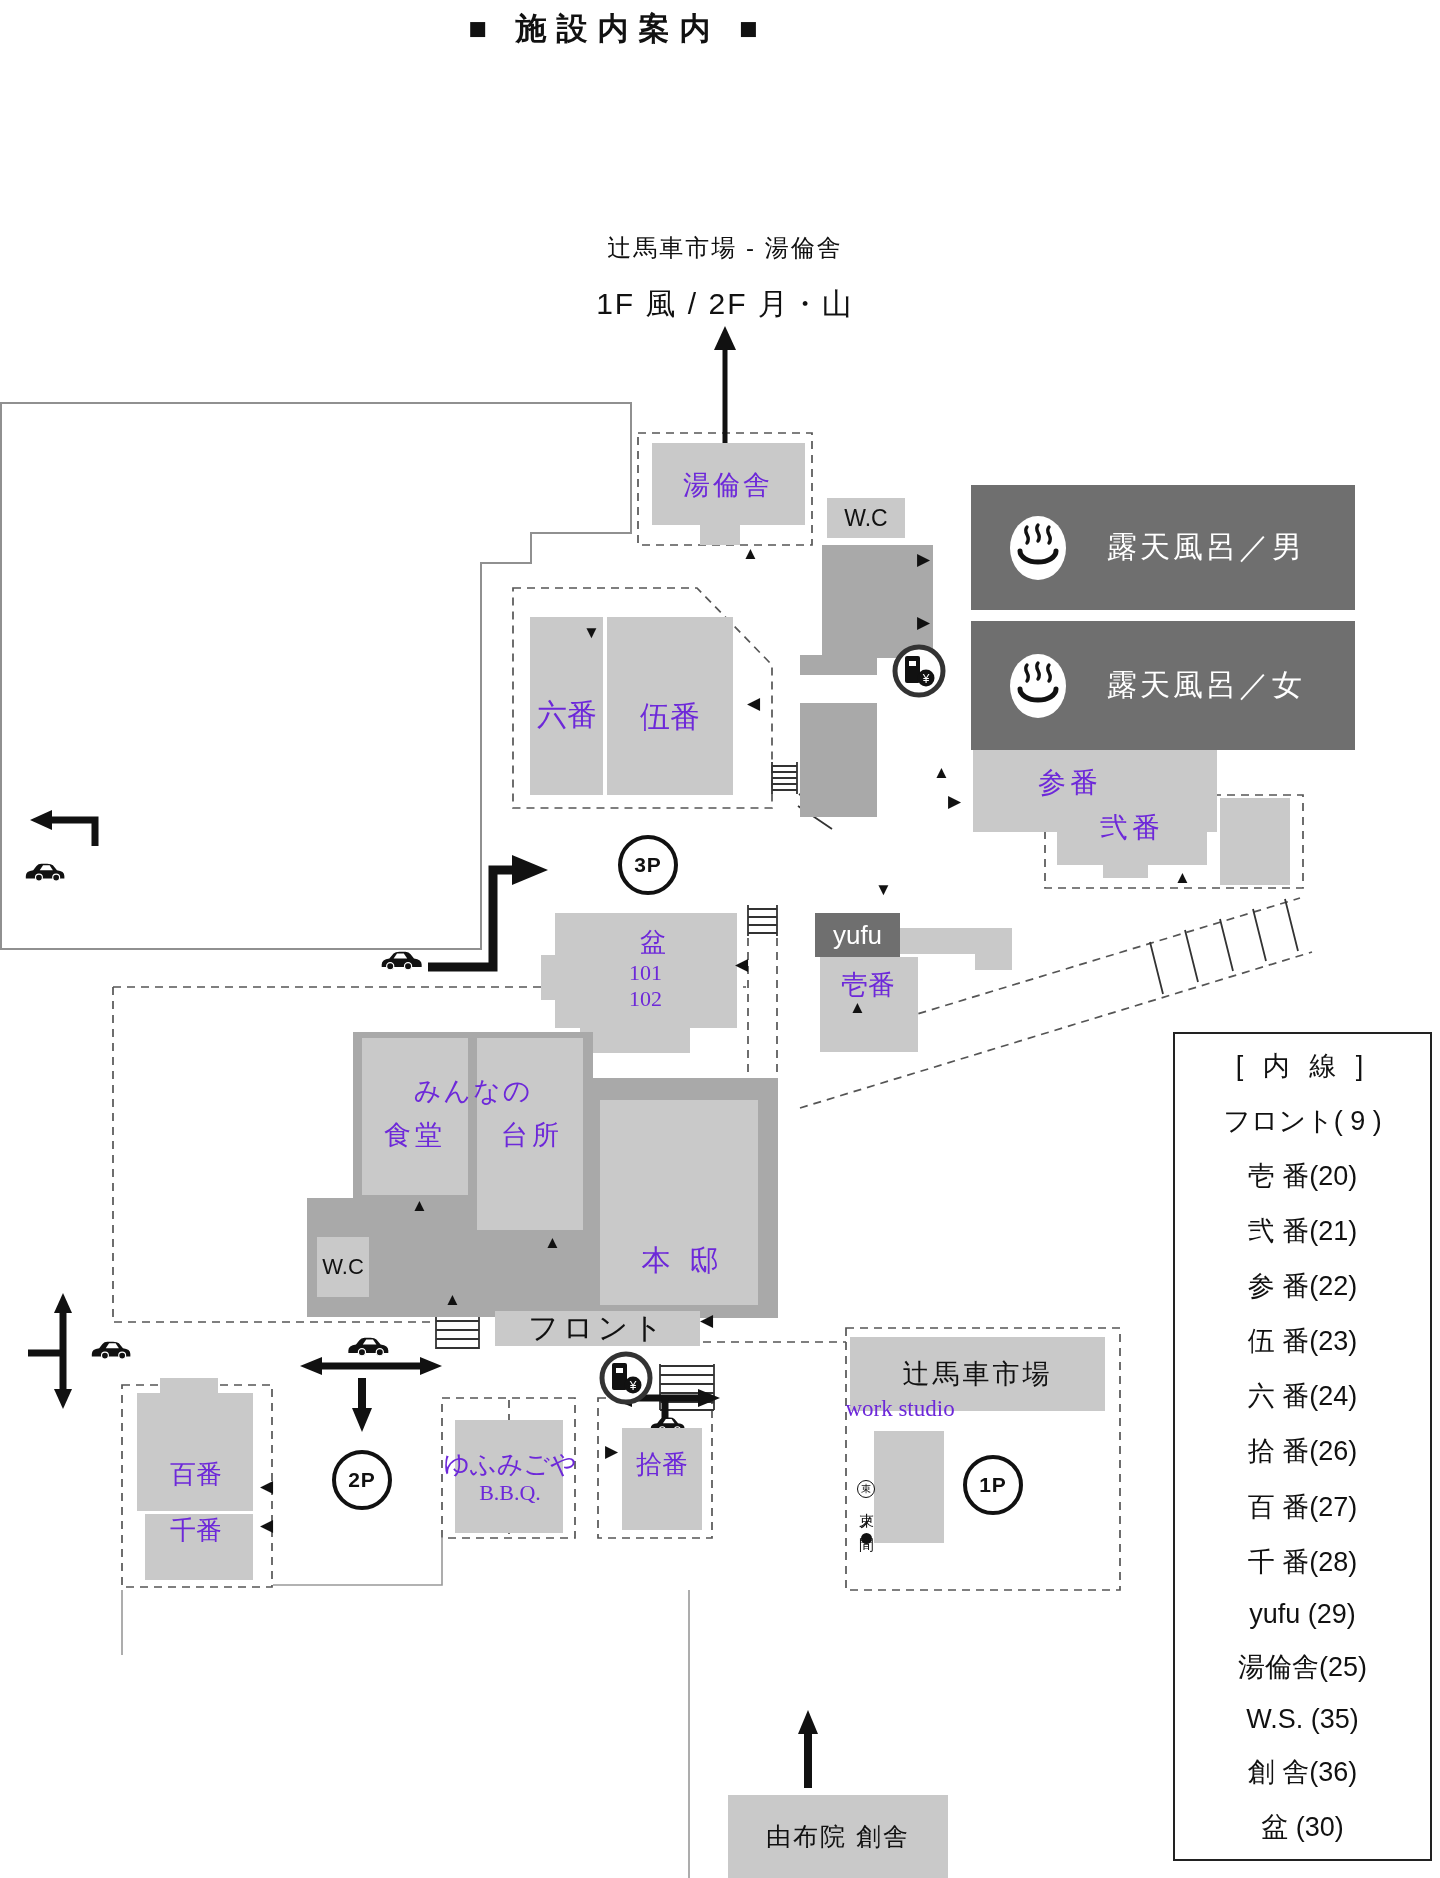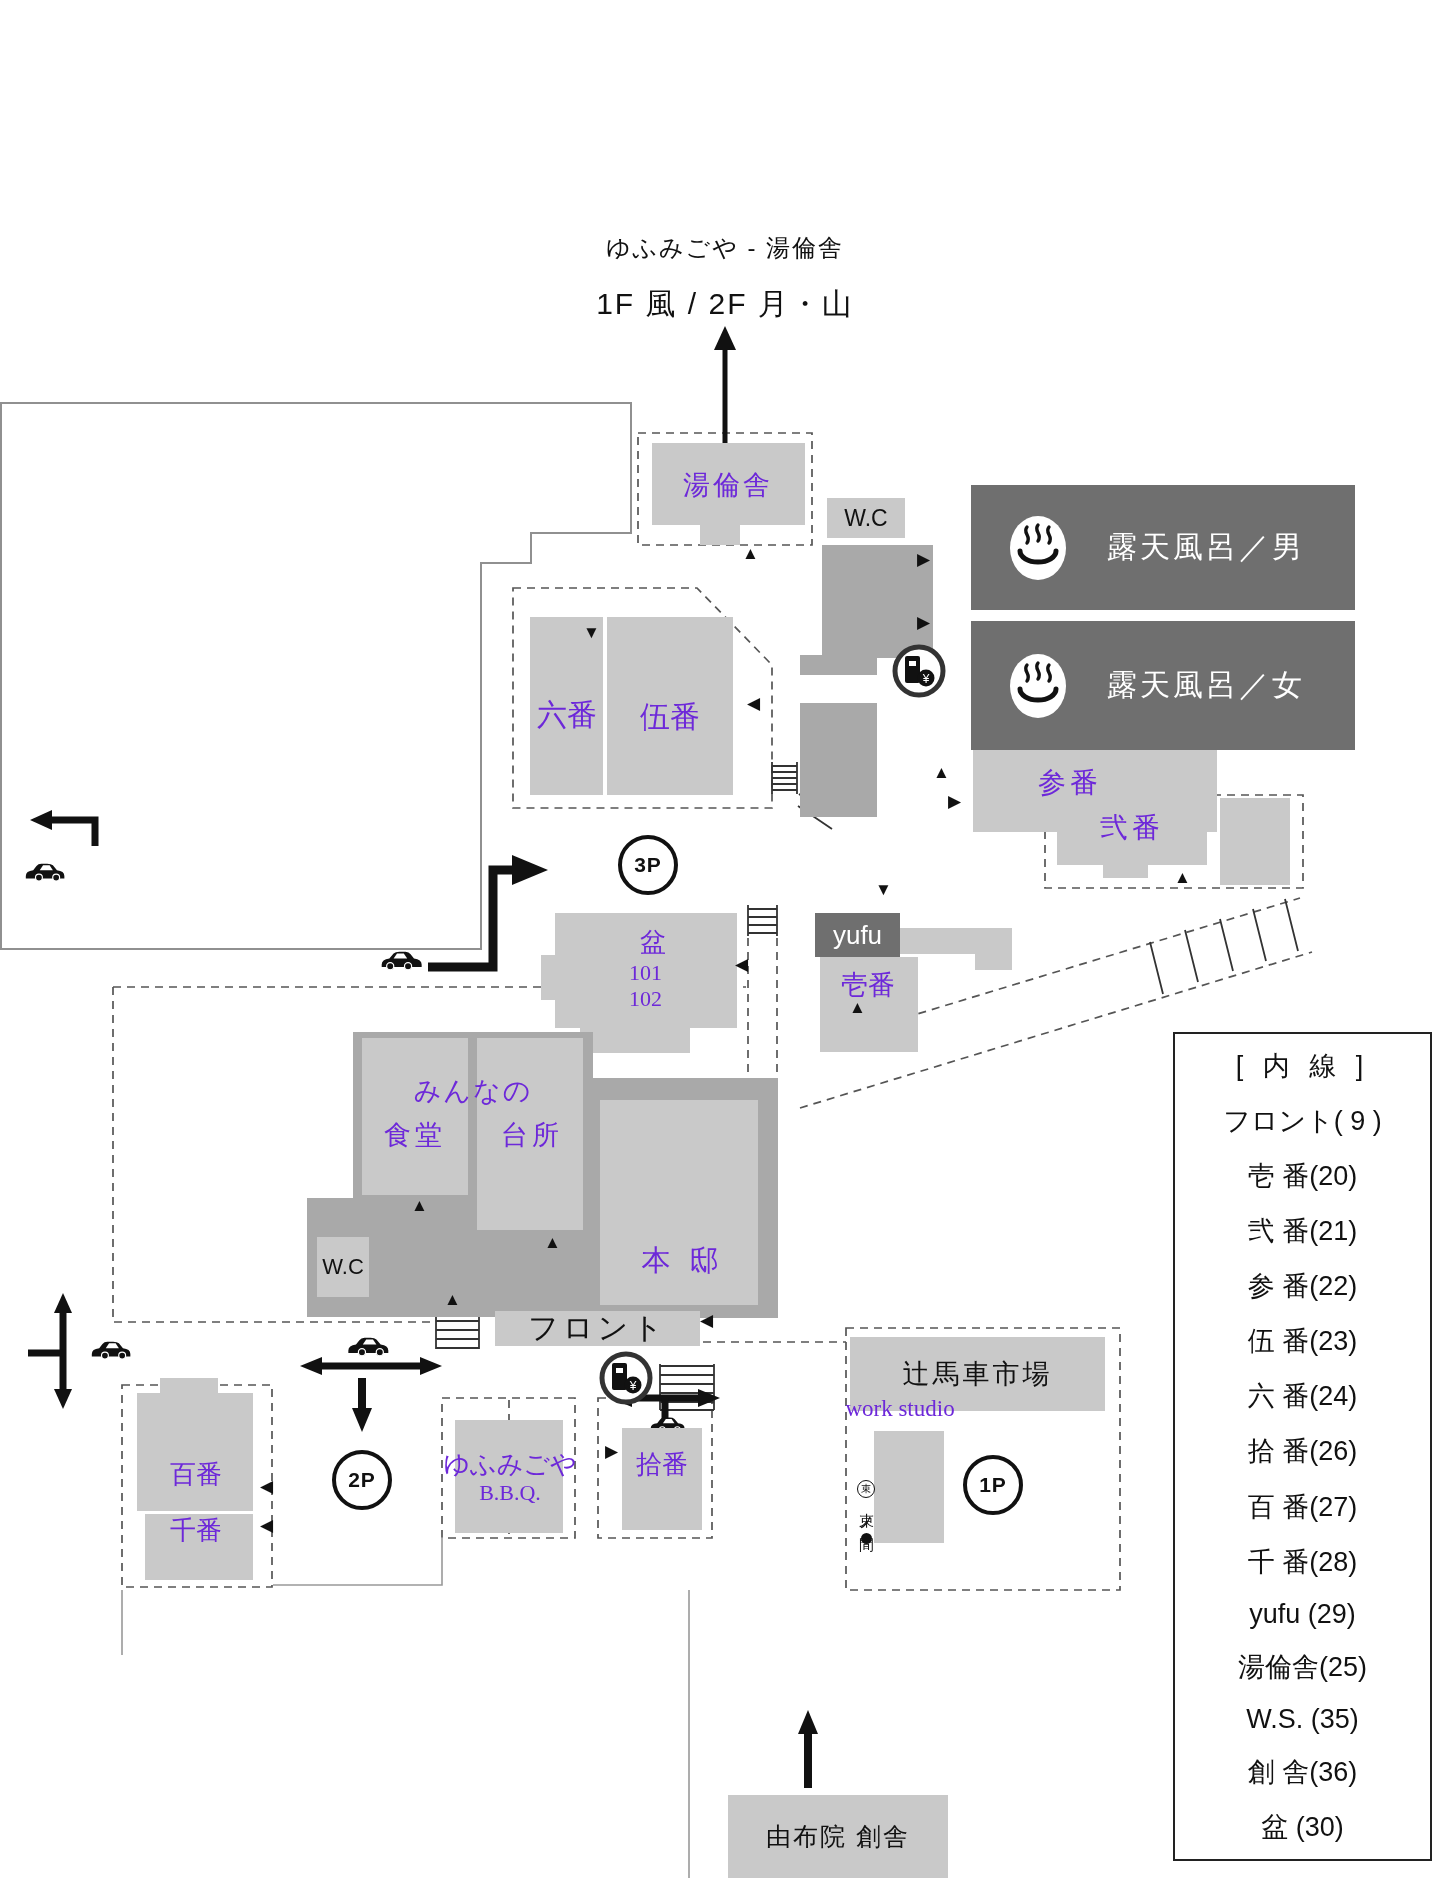--- a/index.html
+++ b/index.html
@@ -139,22 +139,23 @@
     <g>
       <use href="#car" transform="translate(66,862) scale(-0.82,0.82)"></use>
       <use href="#car" transform="translate(380,950) scale(0.85)"></use>
       <use href="#car" transform="translate(132,1340) scale(-0.82,0.82)"></use>
       <use href="#car" transform="translate(390,1336) scale(-0.85,0.85)"></use>
       <use href="#car" transform="translate(686,1416) scale(-0.72,0.72)"></use>
       <use href="#car" transform="translate(796,1842) scale(-0.8,0.8)"></use>
     </g>
   </svg>
 
+  <div id="title">■ 施設内案内 ■</div>
   <div id="annot">
-    <div class="a1">ゆふみごや - 湯倫舎</div>
+    <div class="a1">辻馬車市場 - 湯倫舎</div>
     <div class="a2">1F 風 / 2F 月・山</div>
   </div>
 
   <div id="logo">
     <div class="emblem">
         <span>束</span>
       </div>
     <div class="romaji">tsukanoma</div>
     <div class="lname">束ノ間</div>
     <div class="lsub">YUFUIN RELAXATION LOCATION</div>

